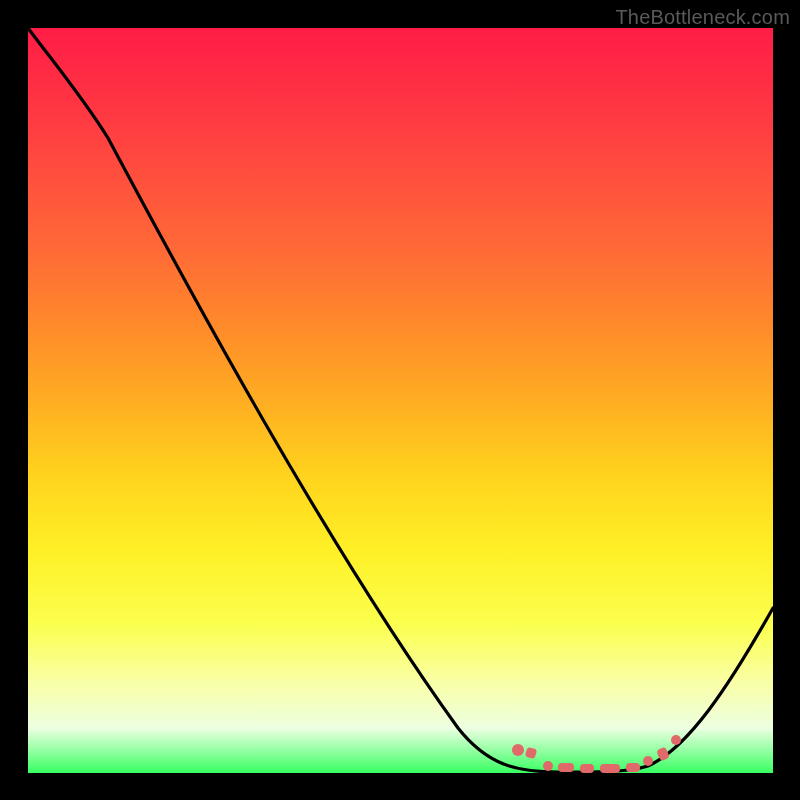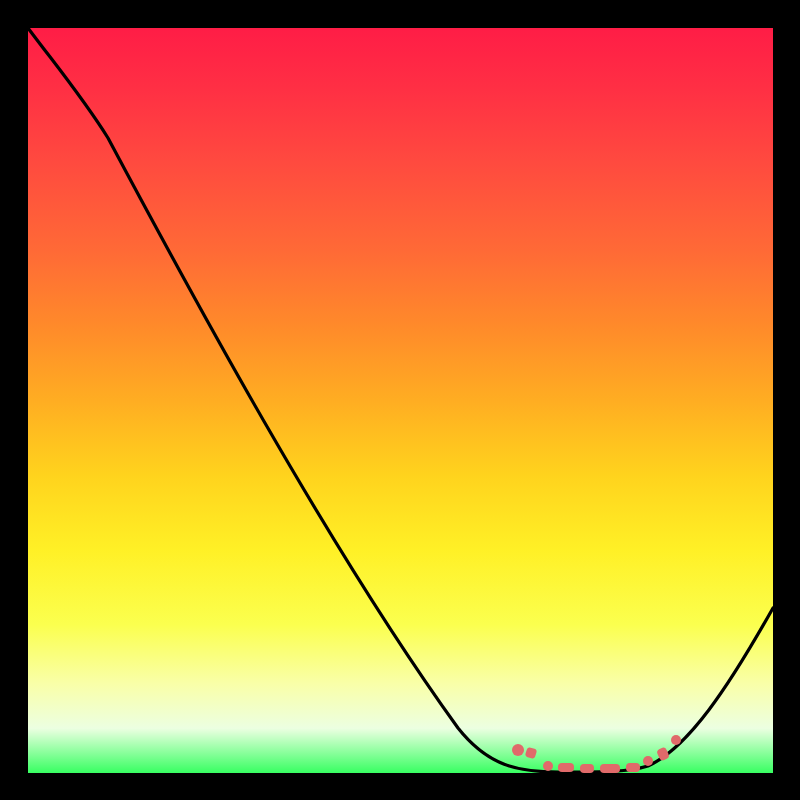--- a/index.html
+++ b/index.html
@@ -59,20 +59,21 @@
     width: 100%;
     height: 100%;
     z-index: 5;
   }
 </style>
 </head>
 <body>
 
 <div class="stage">
 
+  <div class="watermark">TheBottleneck.com</div>
 
   <div class="plot-area">
 
     <div class="gradient"></div>
 
     <svg class="curve" viewBox="0 0 745 745" preserveAspectRatio="none">
       <path fill="none" stroke="#000000" stroke-width="3.2" stroke-linecap="round" d="
               M 0 0
               C 30 40, 55 70, 80 110
               C 160 260, 300 520, 430 700

